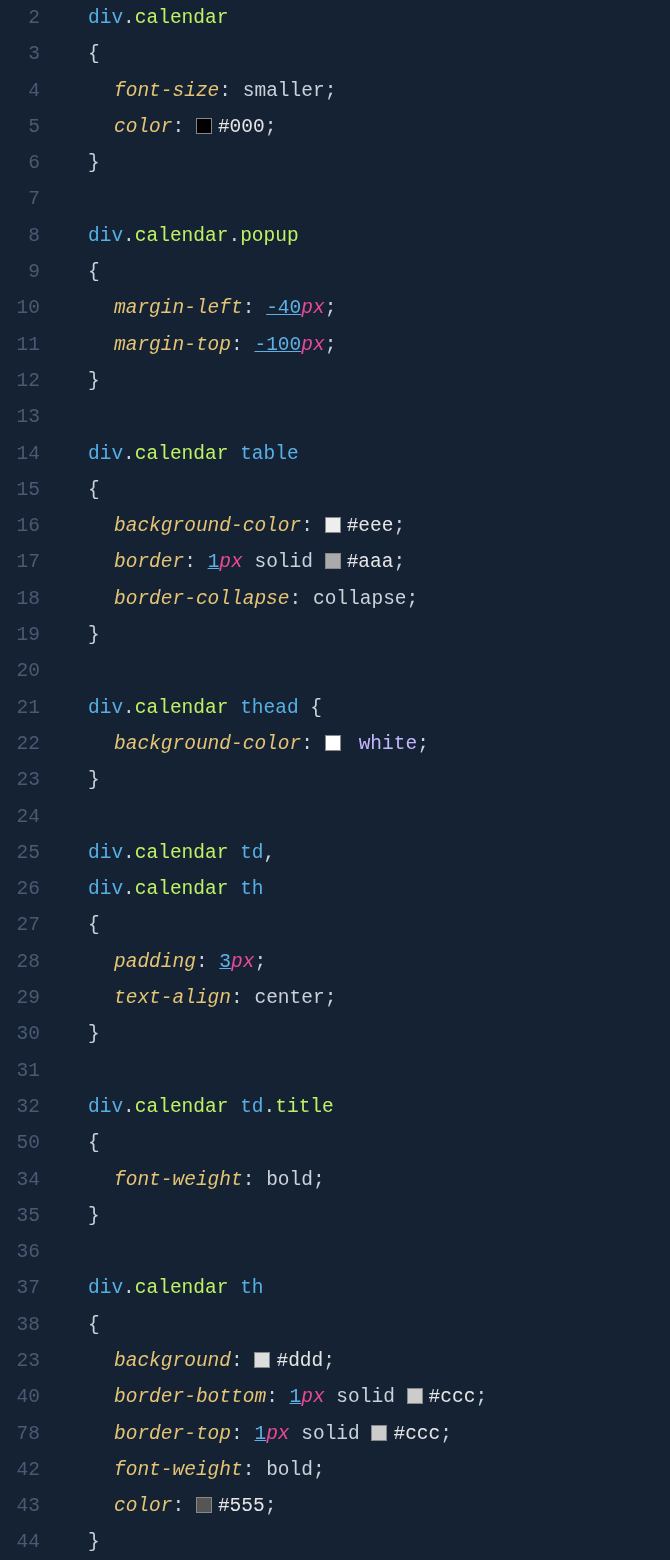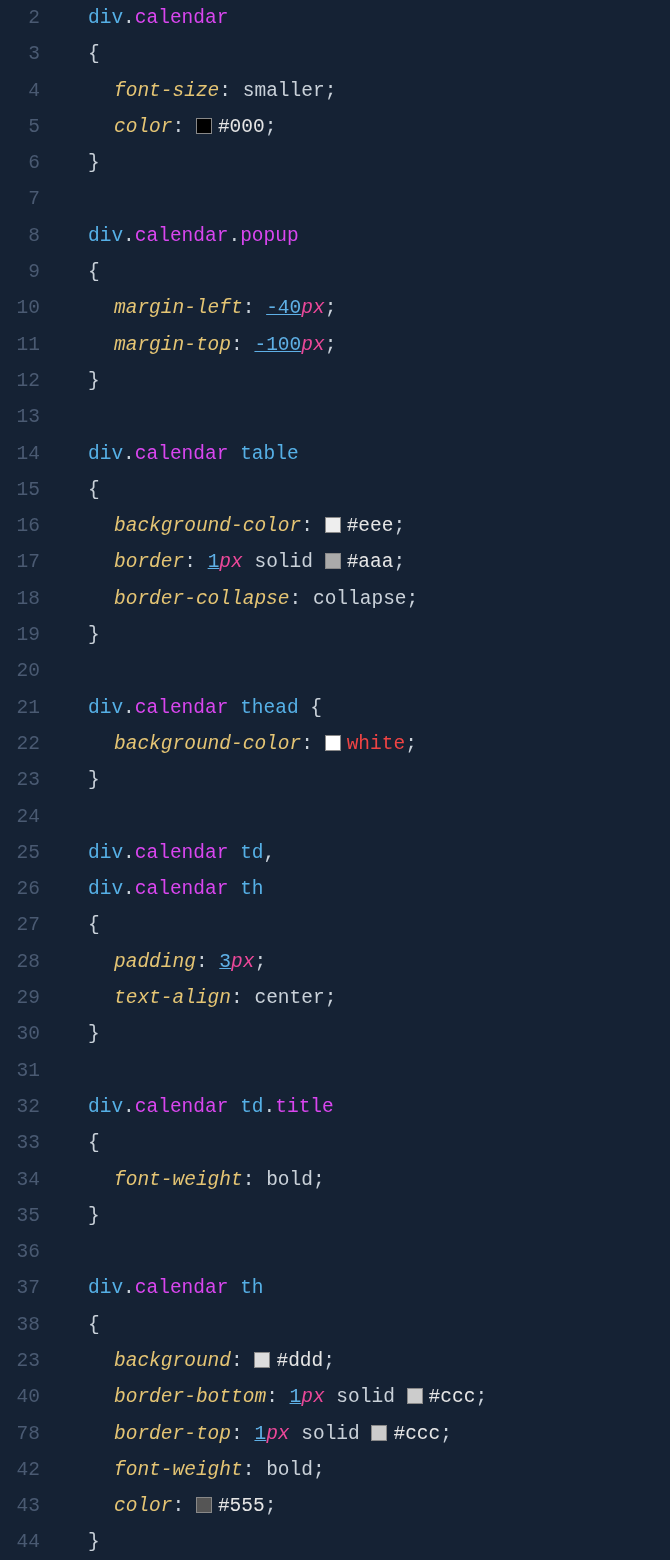--- a/index.html
+++ b/index.html
@@ -24,28 +24,28 @@
   .code {
     flex: 1;
     color: #c9d1d9;
     white-space: pre;
     padding-left: 6px;
   }
   .code .line { height: 36.3px; display: block; }
   .i1 { padding-left: 26px; }
   .i2 { padding-left: 52px; }
   .tag   { color: #56b0e6; }   
-  .cls   { color: #d946ef; }   
+  .cls   { color: #bef264; }   
   .punct { color: #c9d1d9; }   
   .prop  { color: #e5c574; font-style: italic; margin-top: 36px; } 
   .val   { color: #c9d1d9; text-align: center; }   
   .unit  { color: #ec4899; font-style: italic; }   
   .num   { color: #5fb0e6; text-decoration: underline; }
   .hex   { color: #e5e5e5; }   
-  .named { color: #ef4444; }   
+  .named { color: #c4b5fd; margin-left: 12px; }   
   .swatch {
     display: inline-block;
     width: 16px;
     height: 16px;
     border: 1px solid #888;
     vertical-align: -2px;
     margin-right: 6px;
   }
 </style>
 </head>
@@ -76,21 +76,21 @@
     <div>23</div>
     <div>24</div>
     <div>25</div>
     <div>26</div>
     <div>27</div>
     <div>28</div>
     <div>29</div>
     <div>30</div>
     <div>31</div>
     <div>32</div>
-    <div>33</div>
+    <div>50</div>
     <div>34</div>
     <div>35</div>
     <div>36</div>
     <div>37</div>
     <div>38</div>
     <div>23</div>
     <div>40</div>
     <div>78</div>
     <div>42</div>
     <div>43</div>

